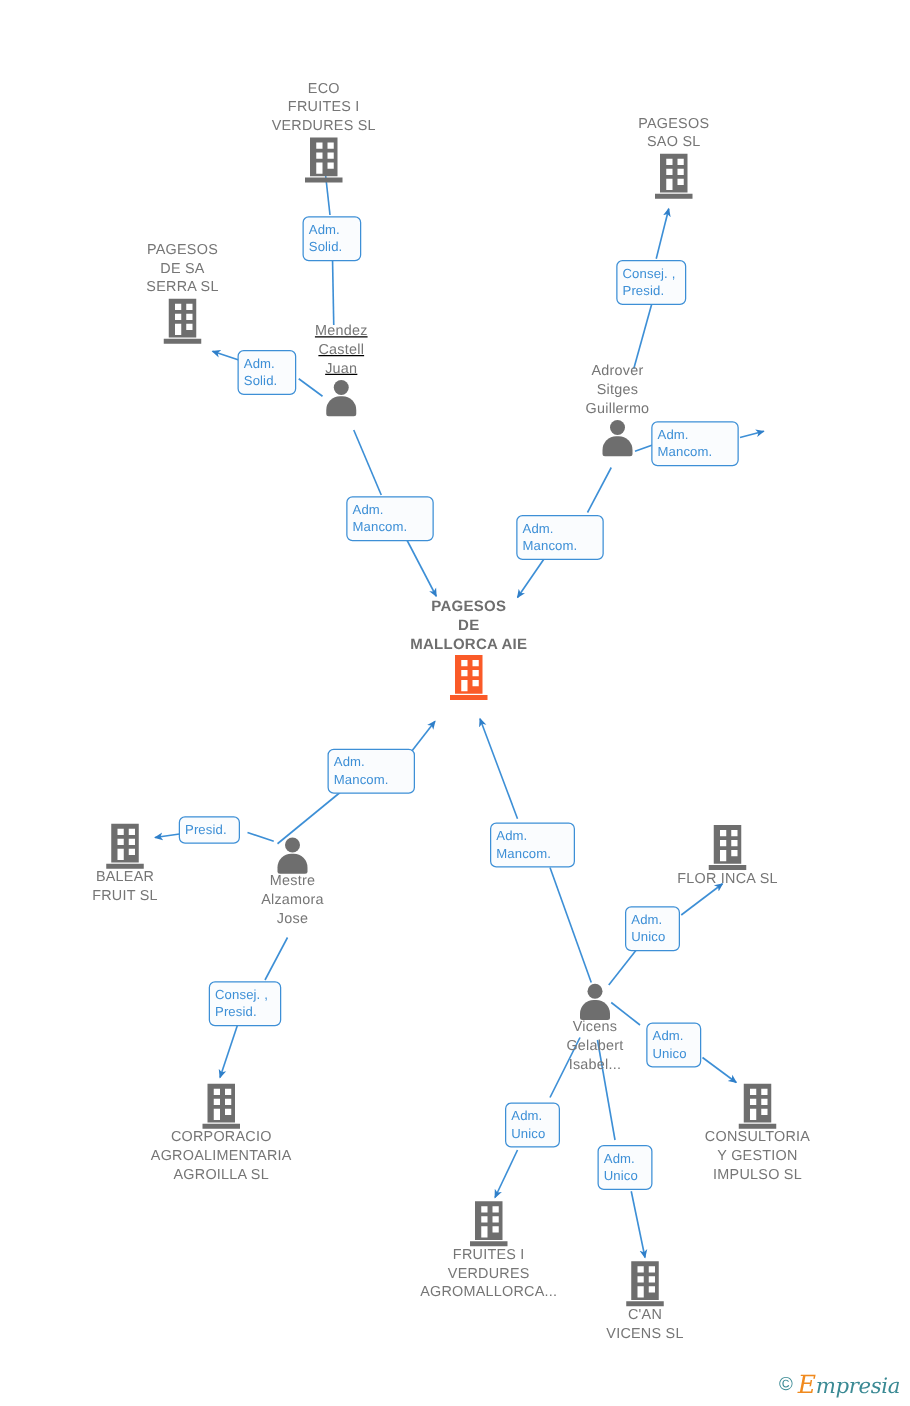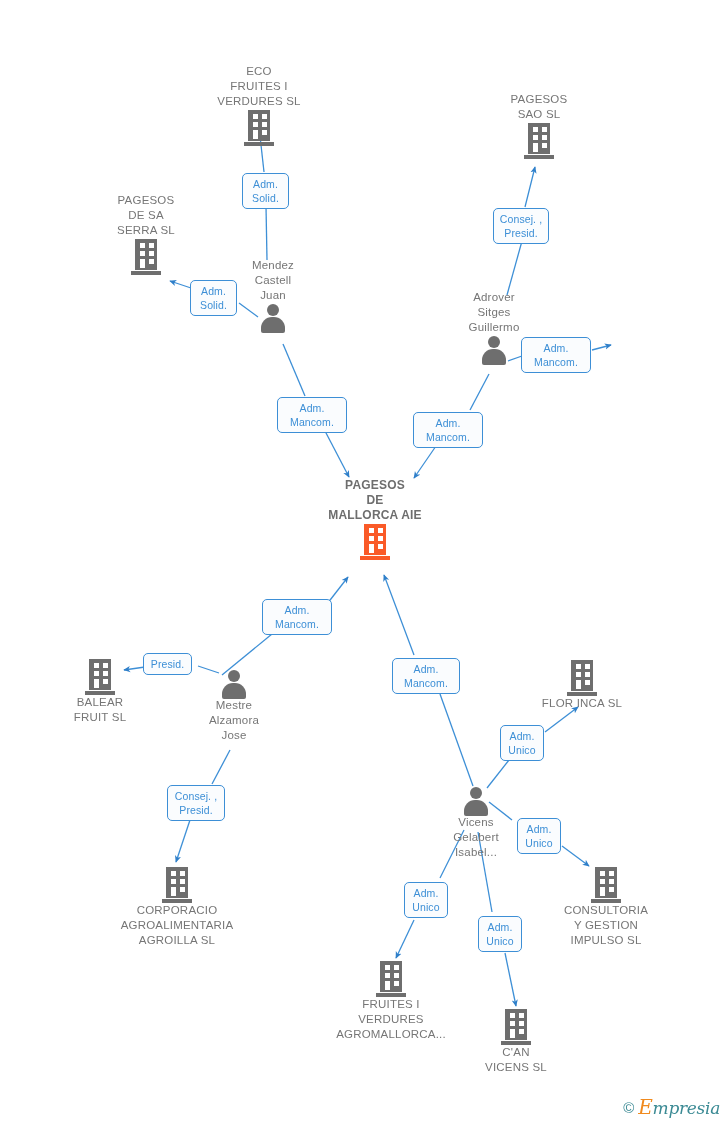--- a/index.html
+++ b/index.html
@@ -88,21 +88,20 @@
   
   .rel {
     position: absolute;
     box-sizing: border-box;
     border: 1.4px solid #3d8fd6;
     border-radius: 5px;
     background: #fafcfe;
     color: #3d8fd6;
     font-size: 10.5px;
     line-height: 14px;
-    text-align: center;
     padding: 3px 4px;
     white-space: pre-line;
     letter-spacing: .1px;
   }
 
   
   #watermark {
     position: absolute;
     right: 8px;
     bottom: 6px;
@@ -327,21 +326,21 @@
         <i class="w" style="left:18px; top:4px;"></i>
       <i class="w" style="left:9px;  top:12px;"></i>
         <i class="w" style="left:18px; top:12px;"></i>
       <i class="w" style="left:18px; top:20px;"></i>
       <i class="door" style="left:9px; top:20px;"></i>
     </div>
     <div class="nlabel">C'AN
 VICENS  SL</div>
   </div>
 
-  <div class="node labelbelow" style="left:273px; top:258px;">
+  <div class="node labelbelow" style="left:273px; top:258px;text-decoration:underline;">
     <div class="nlabel">Mendez
 Castell
 Juan</div>
     <div class="glyph person gray">
       <span class="head"></span>
         <span class="body"></span>
     </div>
   </div>
 
   <div class="node" style="left:234px; top:669px;">

